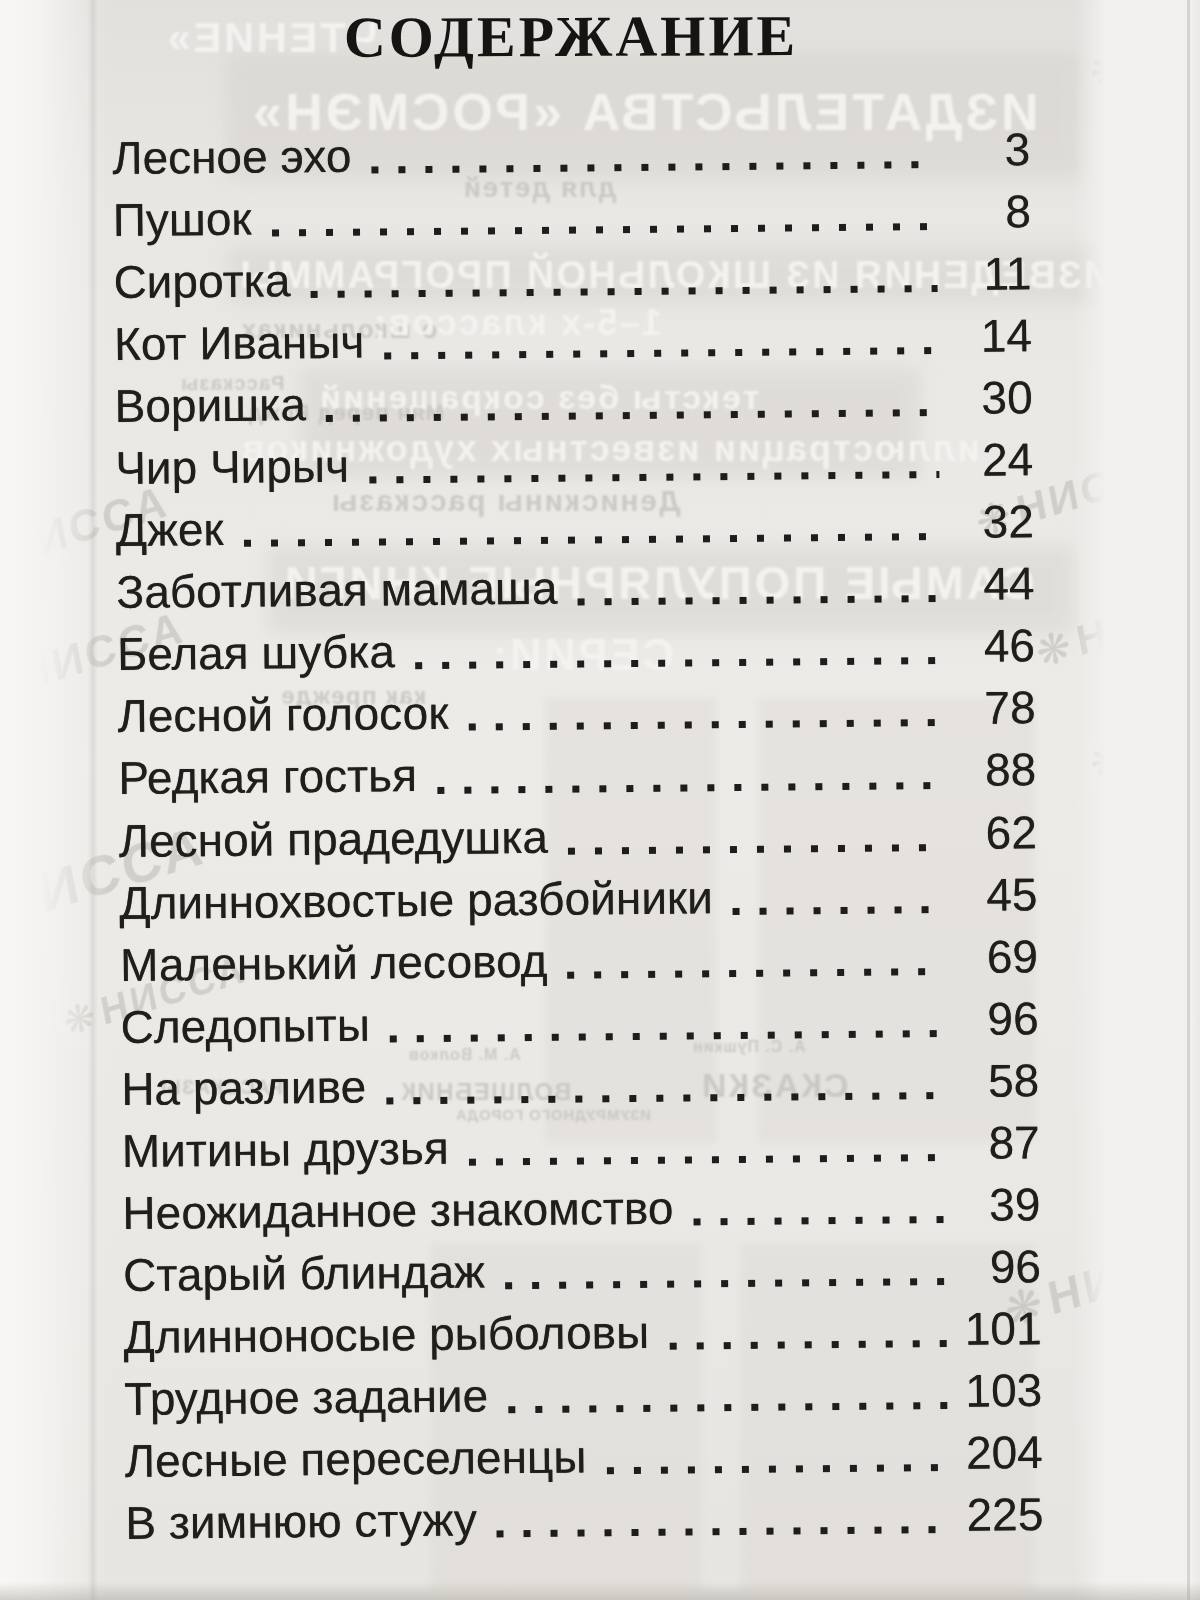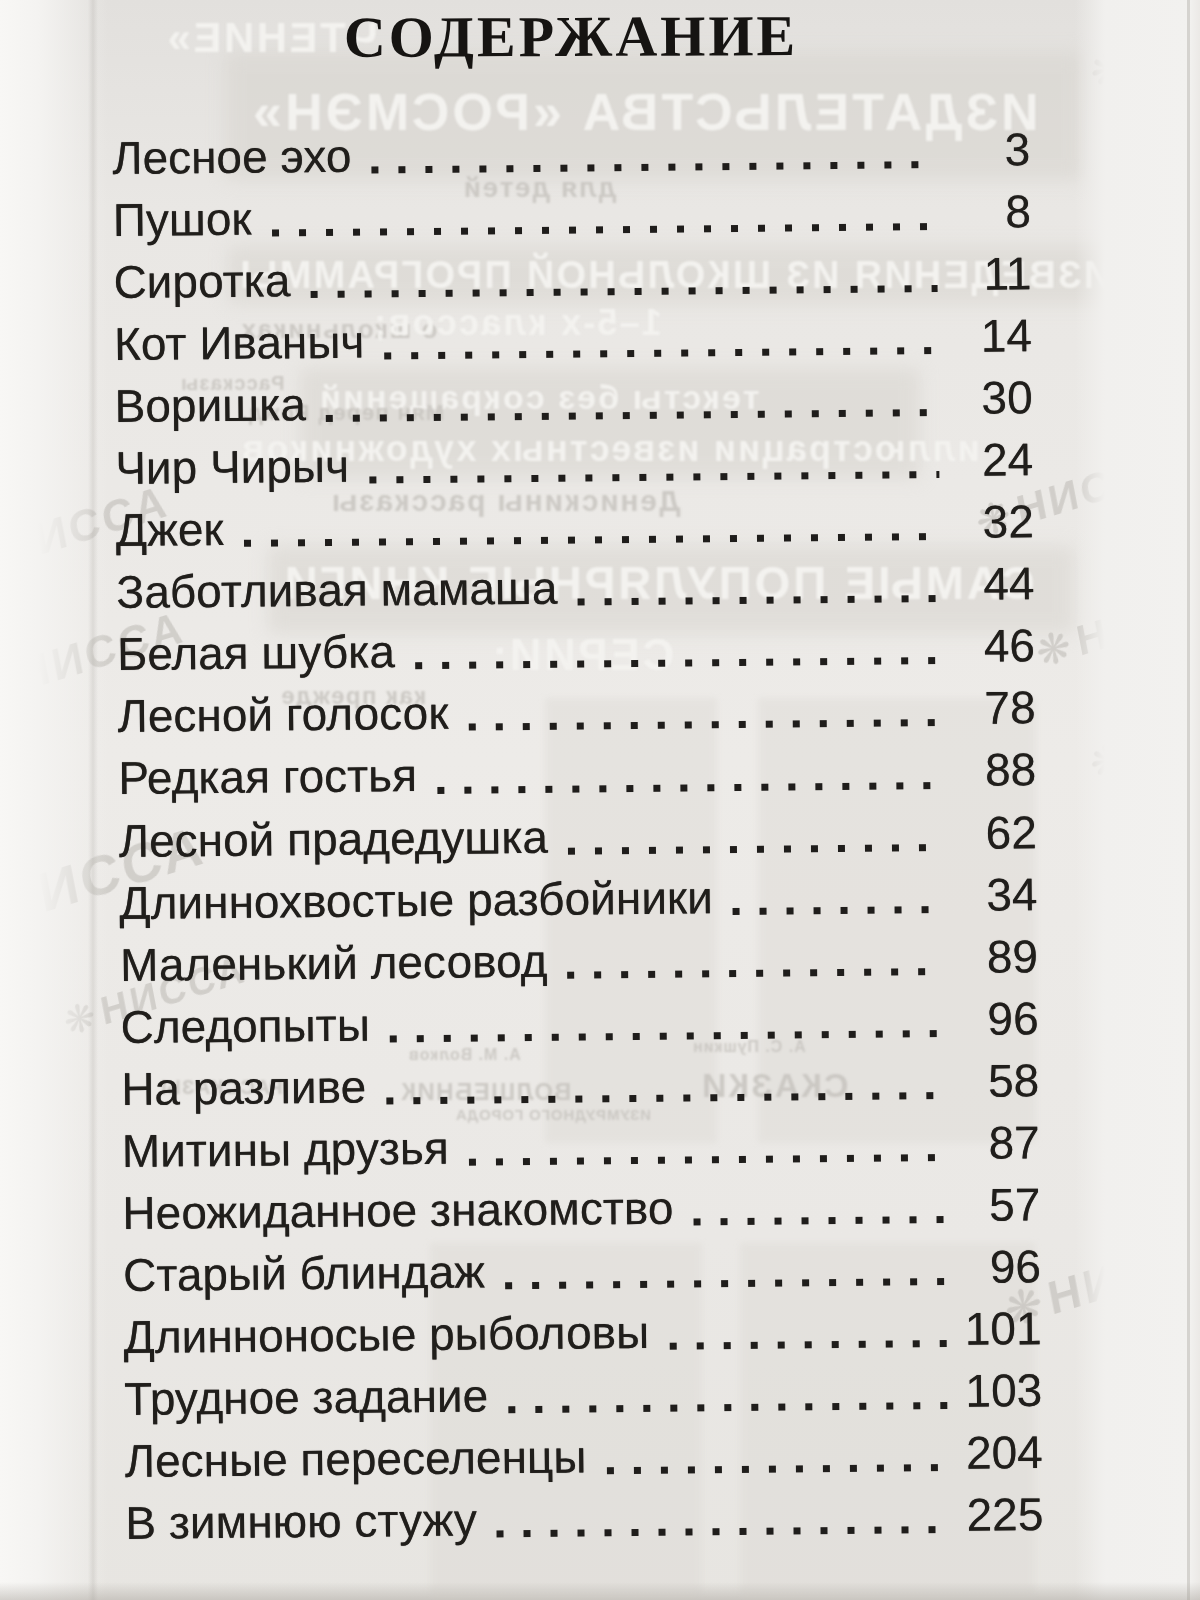--- a/index.html
+++ b/index.html
@@ -201,46 +201,46 @@
         <span class="n">88</span>
       </div>
         <div class="toc-row">
         <span class="t">Лесной прадедушка</span>
         <span class="dots"></span>
         <span class="n">62</span>
       </div>
         <div class="toc-row">
         <span class="t">Длиннохвостые разбойники</span>
         <span class="dots"></span>
-        <span class="n">34</span>
+        <span class="n">45</span>
       </div>
         <div class="toc-row">
         <span class="t">Маленький лесовод</span>
         <span class="dots"></span>
-        <span class="n">89</span>
+        <span class="n">69</span>
       </div>
         <div class="toc-row">
         <span class="t">Следопыты</span>
         <span class="dots"></span>
         <span class="n">96</span>
       </div>
         <div class="toc-row">
         <span class="t">На разливе</span>
         <span class="dots"></span>
         <span class="n">58</span>
       </div>
         <div class="toc-row">
         <span class="t">Митины друзья</span>
         <span class="dots"></span>
         <span class="n">87</span>
       </div>
         <div class="toc-row">
         <span class="t">Неожиданное знакомство</span>
         <span class="dots"></span>
-        <span class="n">57</span>
+        <span class="n">39</span>
       </div>
         <div class="toc-row">
         <span class="t">Старый блиндаж</span>
         <span class="dots"></span>
         <span class="n">96</span>
       </div>
         <div class="toc-row">
         <span class="t">Длинноносые рыболовы</span>
         <span class="dots"></span>
         <span class="n">101</span>

